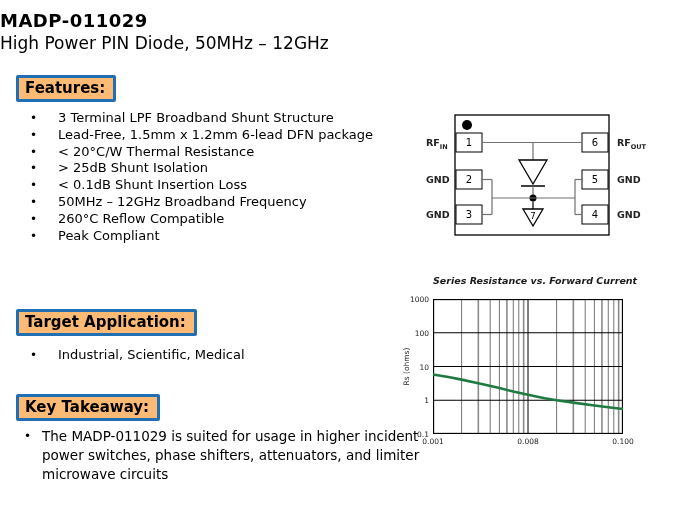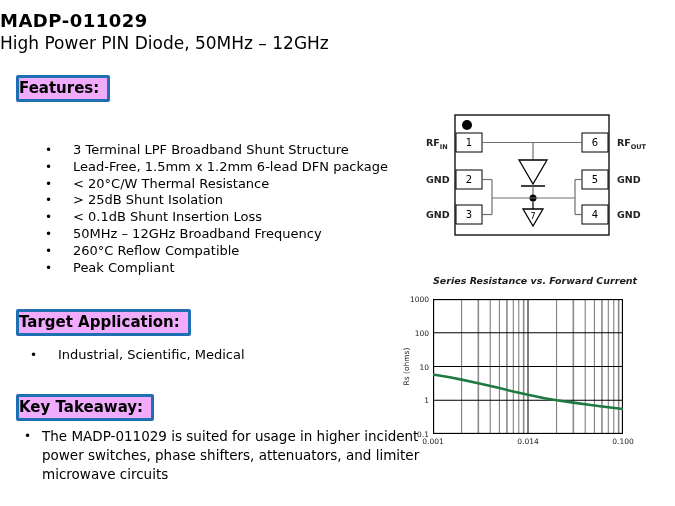--- a/index.html
+++ b/index.html
@@ -10,33 +10,33 @@
     overflow:hidden;
   }
   
   .hdr { position:absolute; top:10px; left:0; width:675px; text-align:left; }
   .hdr .title { font-size:18px; font-weight:bold; letter-spacing:0.5px; }
   .hdr .subtitle { font-size:17px; margin-top:2px; }
   
   .secbox {
     position:absolute; display:inline-block;
     border:3px solid var(--accent,#1f6fb2); border-radius:2px;
-    padding:1px 8px 2px 0; background:#f0abfc;
+    padding:1px 8px 2px 6px; background:#fdba74;
     font-size:15px; font-weight:bold; white-space:nowrap;
   }
   .secbox.features { left:16px; top:75px; }
   .secbox.target   { left:16px; top:309px; }
   .secbox.takeaway { left:16px; top:394px; }
   
   ul.blist { position:absolute; list-style:none; }
   ul.blist li { position:relative; font-size:13px; line-height:16.8px; padding-left:30px; }
   ul.blist li::before {
     content:"\2022"; position:absolute; left:2px; top:0; font-size:12px;
   }
-  ul.features-list { left:43px; top:110px; width:400px;margin-top:32px; }
+  ul.features-list { left:28px; top:110px; width:400px; }
   ul.target-list   { left:28px; top:347px; width:400px; }
   ul.takeaway-list { left:24px; top:427px; width:398px; }
   ul.takeaway-list li { padding-left:18px; line-height:19px; font-size:13.5px; }
   ul.takeaway-list li::before { left:0; }
   
   .schematic { position:absolute; left:425px; top:108px; width:250px; height:140px; }
   .schematic svg { position:absolute; left:0; top:0; }
   .pinlabel {
     position:absolute; font-size:9.5px; font-weight:bold; color:#222; white-space:nowrap;
   }
@@ -177,18 +177,18 @@
           <rect x="0.5" y="0.5" width="189" height="134" fill="none" stroke="#000" stroke-width="1.3"></rect>
           <polyline points="0.0,75.5 16.7,78.3 28.6,80.6 45.3,84.2 66.4,89.0 80.3,92.6 95.0,95.8 111.7,99.2 123.6,101.3 140.3,103.6 161.4,106.5 175.3,108.3 190.0,110.0" fill="none" stroke="#1e7a41" stroke-width="2.6" stroke-linecap="round"></polyline>
         </svg>
     </div>
     <div class="ytick yt0">1000</div>
     <div class="ytick yt1">100</div>
     <div class="ytick yt2">10</div>
     <div class="ytick yt3">1</div>
     <div class="ytick yt4">0.1</div>
     <div class="xtick xt0">0.001</div>
-    <div class="xtick xt1">0.014</div>
+    <div class="xtick xt1">0.008</div>
     <div class="xtick xt2">0.100</div>
     <div class="ylab">Rs (ohms)</div>
   </div>
 
 </div>
 
 </body></html>

